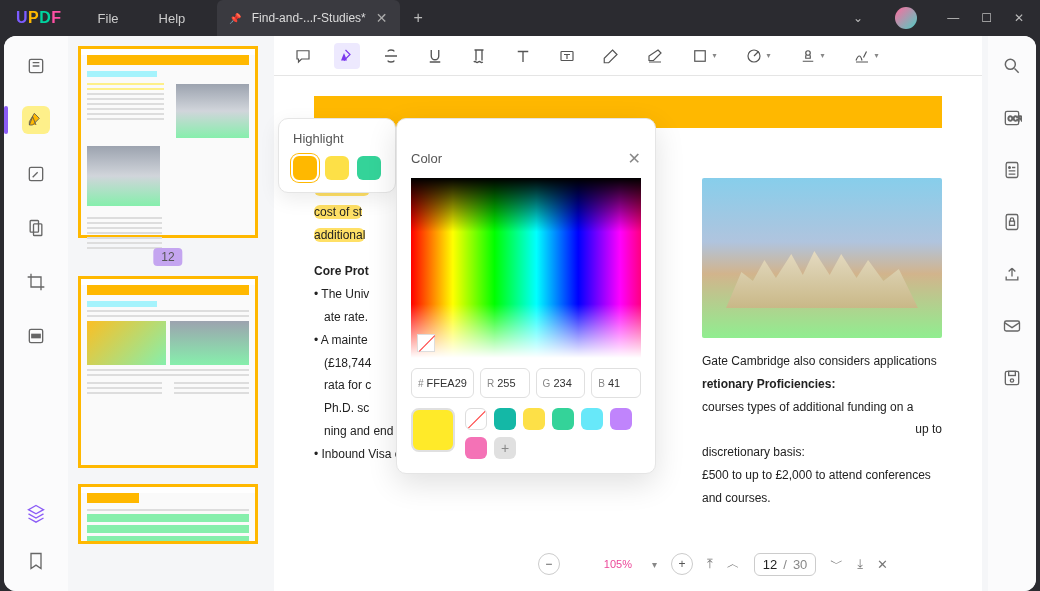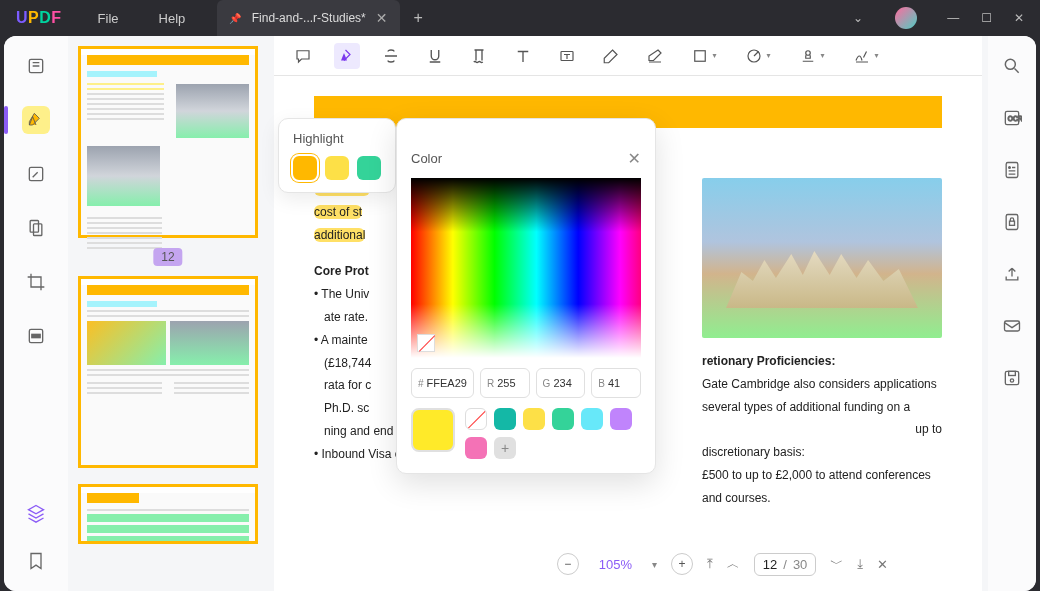--- a/index.html
+++ b/index.html
@@ -77,21 +77,21 @@
 .color-field .val { color: #333; font-size: 11px; }
 .color-preview-row { display: flex; gap: 10px; align-items: flex-start; }
 .color-preview { width: 44px; height: 44px; background: #ffea29; border-radius: 8px; border: 2px solid #e0e0e0; }
 .preset-grid { display: flex; flex-wrap: wrap; gap: 7px; width: 170px; }
 .preset { width: 22px; height: 22px; border-radius: 6px; cursor: pointer; }
 .preset.none { background: #fff; border: 1px solid #ddd; position: relative; overflow: hidden; }
 .preset.none::after { content: ""; position: absolute; width: 28px; height: 1px; background: #ff3b3b; transform: rotate(-45deg); top: 10px; left: -3px; }
 .preset.add { background: #e0e0e0; color: #888; display: flex; align-items: center; justify-content: center; font-size: 14px; }
 .bottom-bar { position: absolute; bottom: 10px; right: 140px; height: 34px; display: flex; align-items: center; gap: 14px; z-index: 15; background: #fff; padding: 0 8px; border-radius: 8px; }
 .bb-btn { width: 22px; height: 22px; display: flex; align-items: center; justify-content: center; cursor: pointer; color: #555; border: 1px solid #ccc; border-radius: 50%; font-size: 12px; }
-.zoom { font-size: 13px; color: #8b5cf6; padding: 0 6px; }
+.zoom { font-size: 11px; color: #ec4899; padding: 0 6px; margin-left: 24px; }
 .zoom-caret { font-size: 10px; color: #888; }
 .nav-btn { cursor: pointer; color: #777; font-size: 13px; }
 .page-box { border: 1px solid #ccc; border-radius: 6px; padding: 3px 8px; font-size: 13px; display: flex; gap: 6px; }
 .page-box .cur { color: #222; }
 .page-box .sep { color: #888; }
 .page-box .tot { color: #888; }
 </style>
 </head>
 <body>
 
@@ -317,23 +317,23 @@
           <div style="padding-left:10px">ate rate.</div>
           <div>• A mainte</div>
           <div style="padding-left:10px">(£18,744</div>
           <div style="padding-left:10px">rata for c</div>
           <div style="padding-left:10px">Ph.D. sc</div>
           <div style="padding-left:10px">ning and end</div>
           <div>• Inbound Visa costs &amp; the cost of the Immigra</div>
         </div>
         <div class="doc-right">
           <div class="doc-photo"></div>
+          <div style="text-align:justify">Gate Cambridge also considers applications</div>
           <div><b>retionary Proficiencies:</b></div>
-          <div style="text-align:justify">Gate Cambridge also considers applications</div>
-          <div style="text-align:justify">several types of additional funding on a</div>
+          <div style="text-align:justify">courses types of additional funding on a</div>
           <div style="text-align:right">up to</div>
           <div>discretionary basis:</div>
           <div>£500 to up to £2,000 to attend conferences</div>
           <div>and courses.</div>
         </div>
       </div>
     </div>
   </div>
 
   <div class="right-rail">

